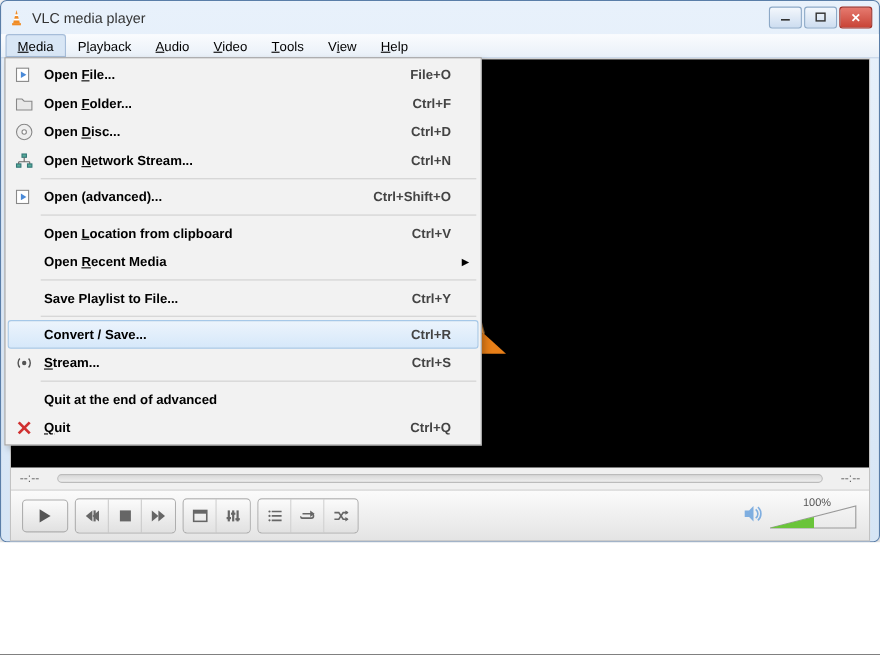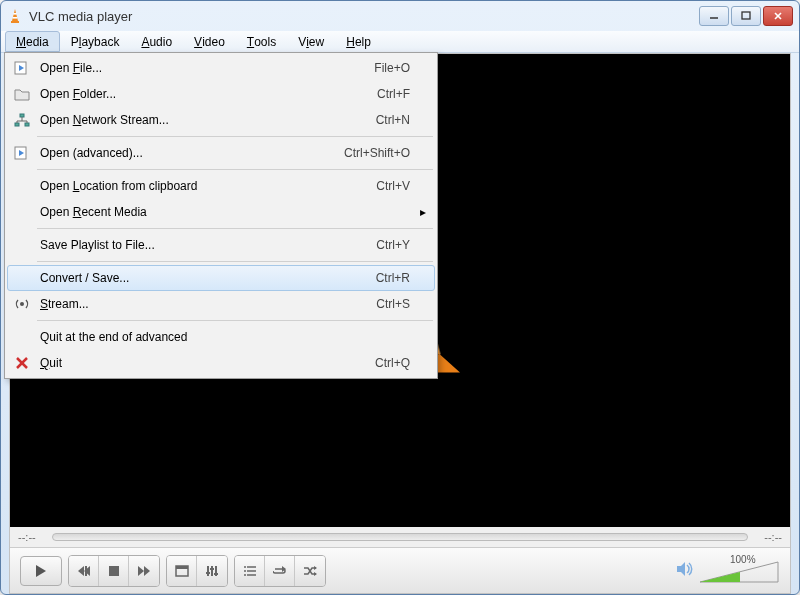--- a/index.html
+++ b/index.html
@@ -1,19 +1,19 @@
 <!DOCTYPE html>
 <html><head>
 <meta charset="utf-8">
 <style>
 * { box-sizing: border-box; margin: 0; padding: 0; font-family: "Segoe UI", Tahoma, sans-serif; font-size: 12px; }
 body { background: #fff; overflow: hidden; }
 
 .window {
-  width: 800px; height: 595px;
+  width: 800px; height: 493px;
   background: linear-gradient(to bottom, #e8f1fb 0%, #d6e5f5 100%);
   border: 1px solid #5a7ea8;
   border-radius: 6px;
   display: flex; flex-direction: column;
   box-shadow: 0 2px 10px rgba(0,0,0,0.3);
 }
 
 .titlebar {
   height: 30px;
   display: flex; align-items: center;
@@ -72,20 +72,21 @@
 
 .dropdown {
   position: absolute;
   left: 4px; top: 52px;
   width: 434px;
   background: #f2f2f2;
   border: 1px solid #a0a0a0;
   box-shadow: 3px 3px 6px rgba(0,0,0,0.25);
   z-index: 100;
   padding: 2px;
+  font-weight: bold;
 }
 .dd-row {
   height: 26px;
   display: flex; align-items: center;
   padding: 0 4px;
   cursor: pointer;
   border: 1px solid transparent;
   border-radius: 3px;
 }
 .dd-row.highlight {
@@ -311,20 +312,31 @@
           <svg width="16" height="14" viewBox="0 0 16 14">
             <path d="M1 3 h5 l2 2 h7 v8 h-14 z" fill="#e8e8e8" stroke="#888"></path>
           </svg>
         </span>
         <span class="dd-label">Open <u>F</u>older...</span>
         <span class="dd-shortcut">Ctrl+F</span>
         <span class="dd-arrow"></span>
       </div>
       <div class="dd-row">
         <span class="dd-icon">
+          <svg width="16" height="16" viewBox="0 0 16 16">
+            <circle cx="8" cy="8" r="7" fill="#eee" stroke="#888"></circle>
+            <circle cx="8" cy="8" r="2" fill="#fff" stroke="#888"></circle>
+          </svg>
+        </span>
+        <span class="dd-label">Open <u>D</u>isc...</span>
+        <span class="dd-shortcut">Ctrl+D</span>
+        <span class="dd-arrow"></span>
+      </div>
+      <div class="dd-row">
+        <span class="dd-icon">
           <svg width="16" height="14" viewBox="0 0 16 14">
             <rect x="6" y="1" width="4" height="3" fill="#5a9" stroke="#377"></rect>
             <rect x="1" y="10" width="4" height="3" fill="#5a9" stroke="#377"></rect>
             <rect x="11" y="10" width="4" height="3" fill="#5a9" stroke="#377"></rect>
             <line x1="8" y1="4" x2="8" y2="8" stroke="#666"></line>
             <line x1="3" y1="10" x2="3" y2="8" stroke="#666"></line>
             <line x1="13" y1="10" x2="13" y2="8" stroke="#666"></line>
             <line x1="3" y1="8" x2="13" y2="8" stroke="#666"></line>
           </svg>
         </span>

